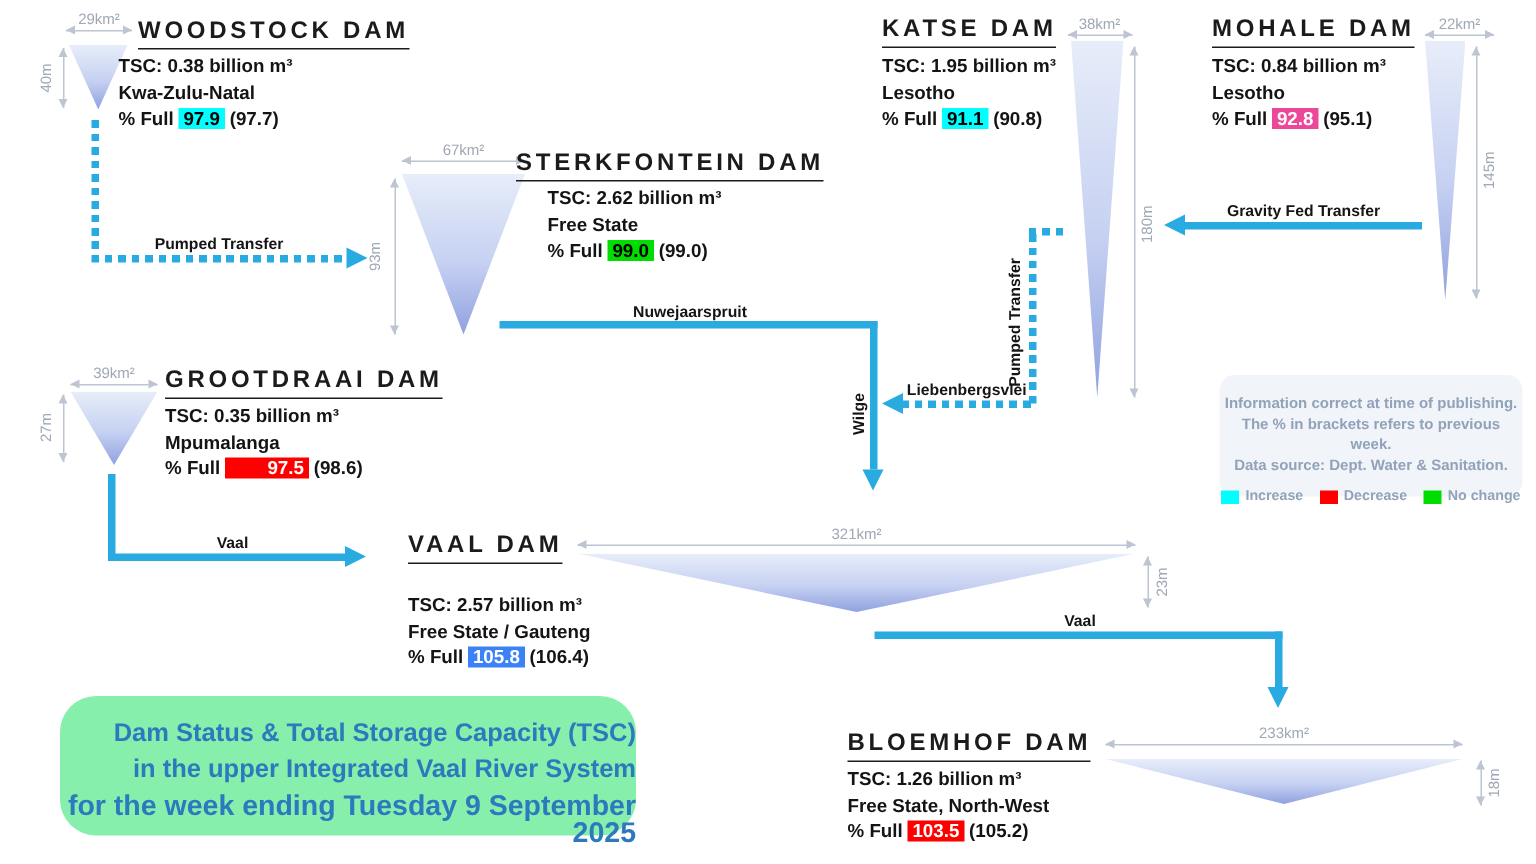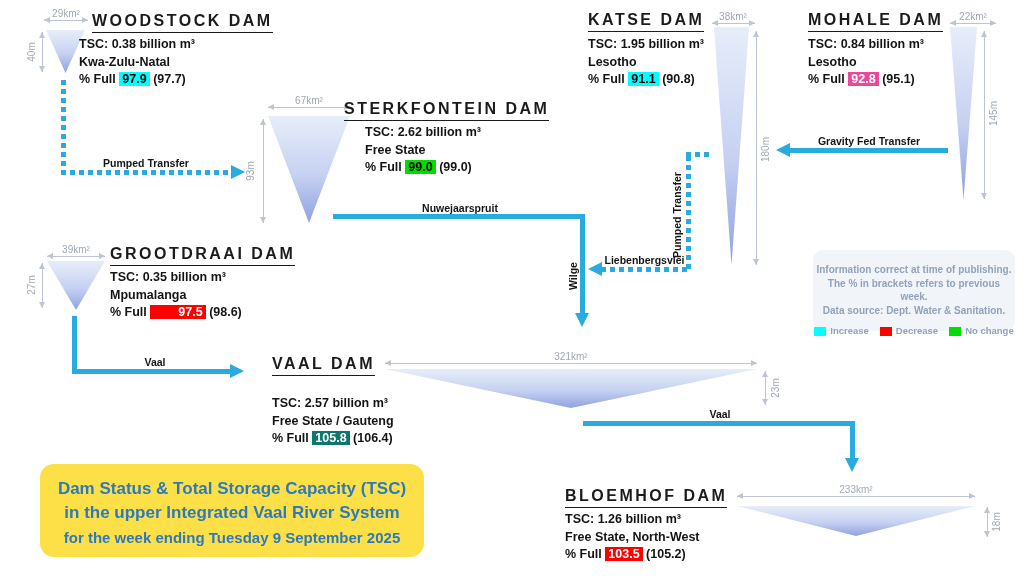--- a/index.html
+++ b/index.html
@@ -51,23 +51,23 @@
 
   
   .info-box { background:#f1f5fa; border-radius:10px; }
   .info-text { font-size:10px; line-height:13.5px; font-weight:600; color:#91a2b9; text-align:center; }
   .legend-row { display:flex; justify-content:center; align-items:center; gap:11px;
     font-size:9.5px; font-weight:600; color:#91a2b9; }
   .legend-item { display:flex; align-items:flex-end; gap:4px; }
   .swatch { display:inline-block; width:12px; height:9px; }
 
   
-  .title-box { background:#fde047; border-radius:14px; text-align:center; color:#2d79be; }
+  .title-box { background:#86efac; border-radius:24px; text-align:right; color:#2d79be; }
   .title-main { font-size:17px; font-weight:600; line-height:24px; }
-  .title-sub  { font-size:15px; font-weight:600; line-height:18px; margin-top:4px; }
+  .title-sub  { font-size:19px; font-weight:600; line-height:18px; margin-top:4px; }
 </style>
 </head>
 <body>
 
 <div id="stage">
 
   <div class="abs m-label" style="left:44px; top:8px; width:44px;">29km²</div>
   <div class="abs h-measure" style="left:44px; top:20px; width:44px;"></div>
   <div class="abs tri" style="left:46px; top:30px; width:39px; height:43px;"></div>
   <div class="abs v-measure" style="left:42px; top:32px; height:40px;"></div>
@@ -152,21 +152,21 @@
 
   <div class="abs line-v" style="left:72px; top:316px; height:57px;"></div>
   <div class="abs line-h" style="left:72px; top:369px; width:158px;"></div>
   <div class="abs arr-r" style="left:230px; top:364px;"></div>
   <div class="abs flow-label" style="left:100px; top:356px; width:110px;">Vaal</div>
 
   <div class="abs" style="left:272px; top:355px;"><span class="dam-title">VAAL DAM</span></div>
   <div class="abs dam-body" style="left:272px; top:395px;">
     <div>TSC: 2.57 billion m³</div>
     <div>Free State / Gauteng</div>
-    <div><span>% Full</span> <span class="hl" style="background: #0f766e; color: rgb(255, 255, 255);">105.8</span> <span>(106.4)</span></div>
+    <div><span>% Full</span> <span class="hl" style="background: #3b82f6; color: rgb(255, 255, 255);">105.8</span> <span>(106.4)</span></div>
   </div>
   <div class="abs m-label" style="left:385px; top:351px; width:372px;">321km²</div>
   <div class="abs h-measure" style="left:385px; top:363px; width:372px;"></div>
   <div class="abs tri" style="left:385px; top:369px; width:372px; height:39px;"></div>
   <div class="abs v-measure" style="left:765px; top:371px; height:34px;"></div>
   <div class="abs m-label v-rot" style="left:764px; top:378px;">23m</div>
 
   <div class="abs flow-label" style="left:650px; top:408px; width:140px;">Vaal</div>
   <div class="abs line-h" style="left:583px; top:421px; width:272px;"></div>
   <div class="abs line-v" style="left:850px; top:421px; height:37px;"></div>

